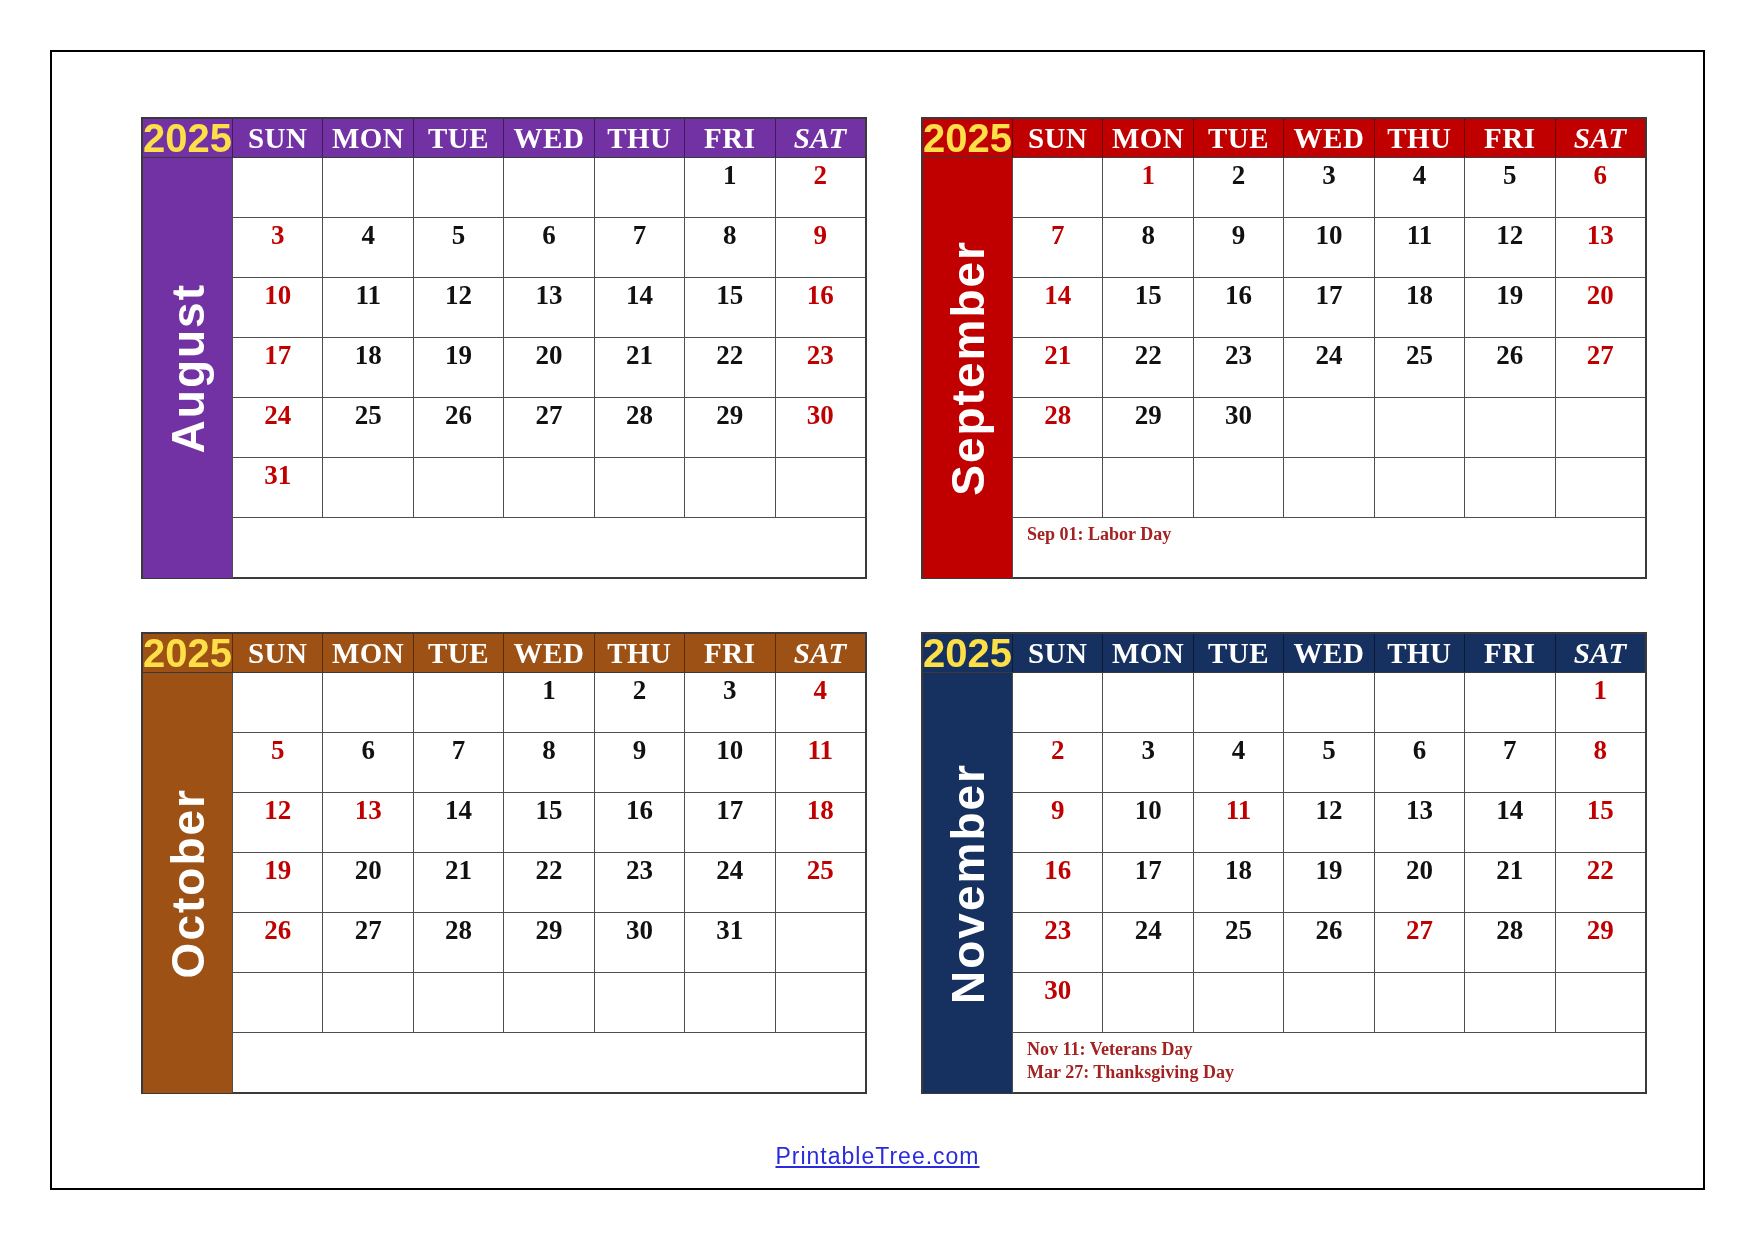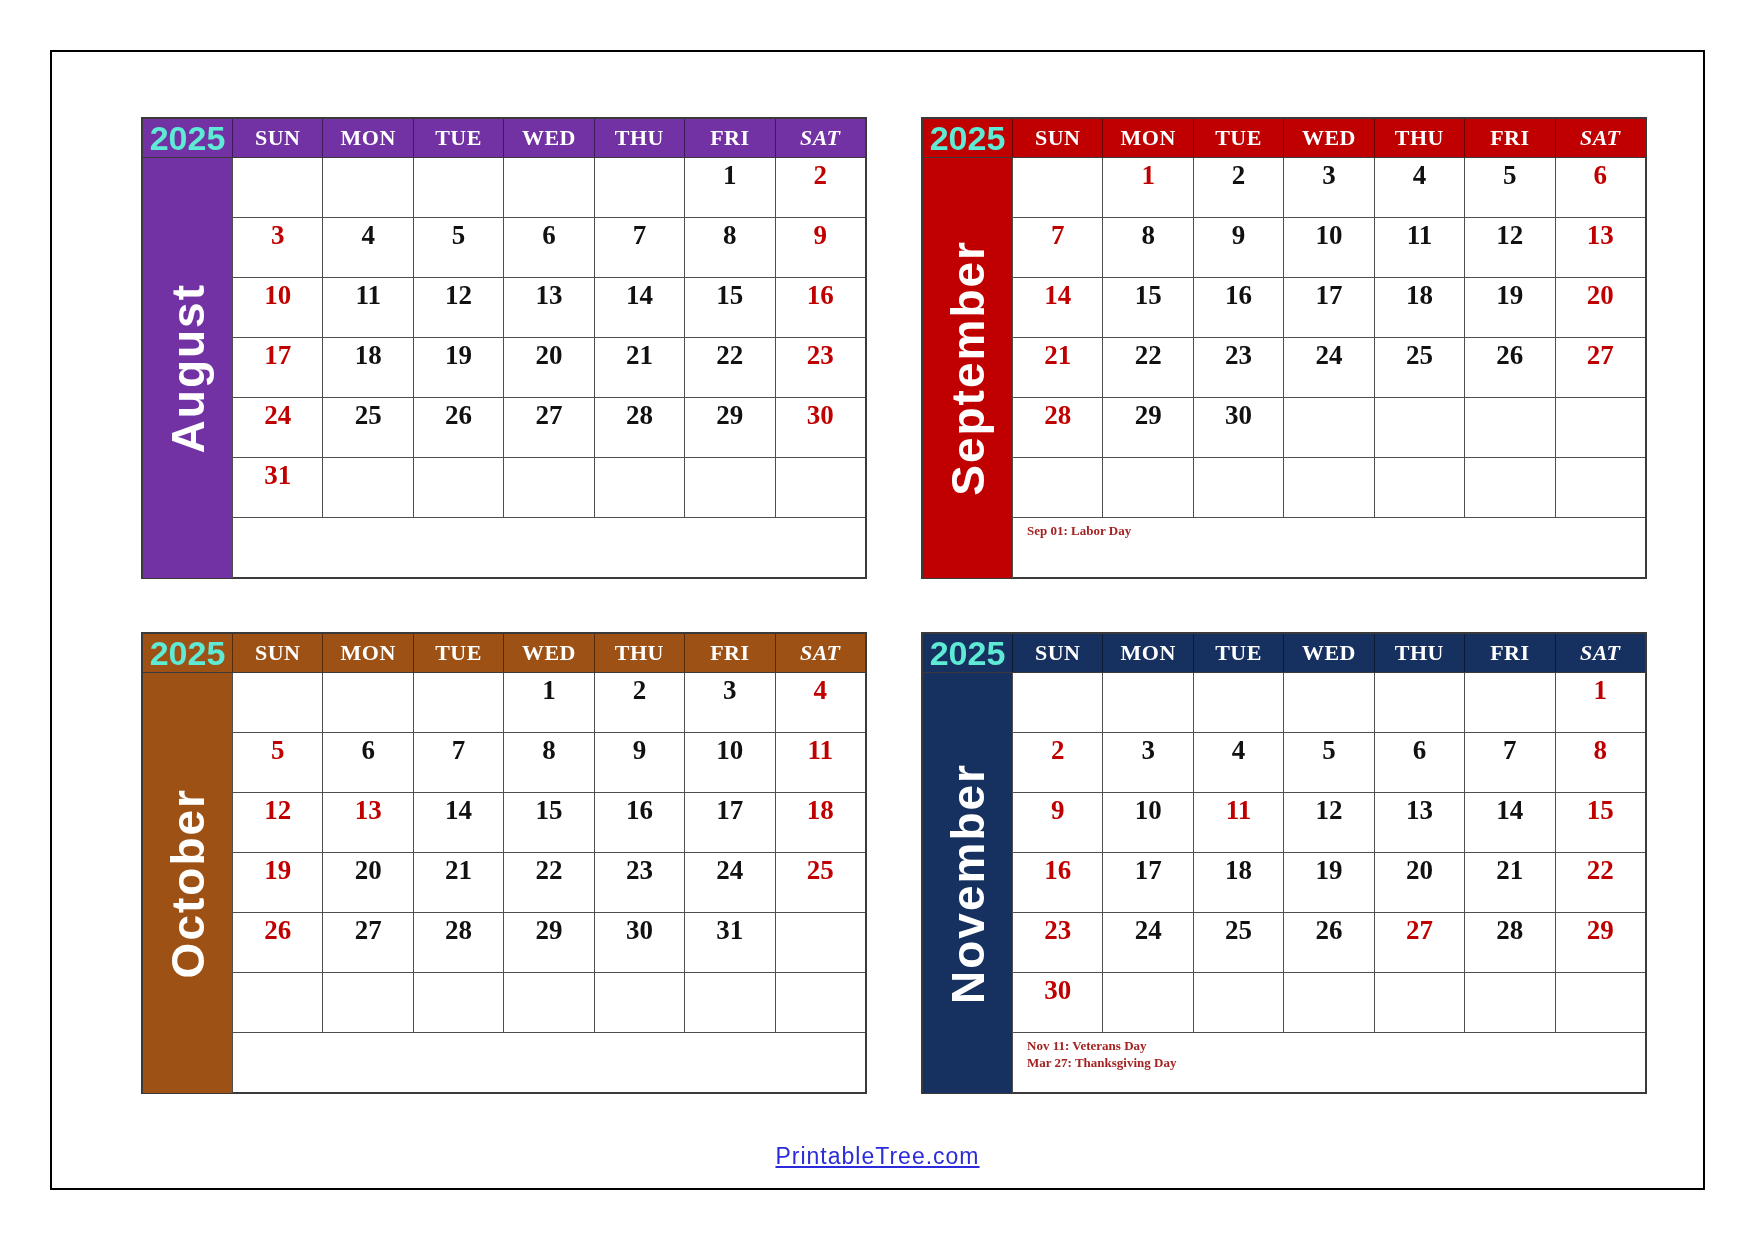--- a/index.html
+++ b/index.html
@@ -37,36 +37,36 @@
   .cal-november  { left: 921px; top: 632px; }
 
   .cal-header {
     display: flex;
     height: 38px;
     border-bottom: 1px solid #3a3a3a;
   }
   .year-box {
     width: 90px;
     flex: none;
-    color: #5eead4;
+    color: #fde047;
     font-weight: bold;
-    font-size: 34px;
+    font-size: 40px;
     display: flex;
     align-items: center;
     justify-content: center;
     border-right: 1px solid rgba(0,0,0,0.45);
     box-sizing: border-box;
     font-family: "Liberation Sans", sans-serif;
   }
   .day-head {
     flex: 1;
     color: #ffffff;
     font-family: "Liberation Serif", serif;
     font-weight: bold;
-    font-size: 22px;
+    font-size: 29px;
     letter-spacing: 0.5px;
     display: flex;
     align-items: center;
     justify-content: center;
     border-right: 1px solid rgba(0,0,0,0.45);
     box-sizing: border-box;
   }
   .day-head:last-child { border-right: none; font-style: italic; }
 
   .cal-main {
@@ -118,21 +118,21 @@
   .day-cell:last-child { border-right: none; }
   .day-cell.red { color: #C00000; }
 
   .note-row {
     height: 60px;
     flex: none;
     box-sizing: border-box;
     padding: 5px 0 0 14px;
     font-family: "Liberation Serif", serif;
     font-weight: bold;
-    font-size: 13px;
+    font-size: 18px;
     line-height: 1.3;
     color: #A32222;
     text-align: left;
   }
   .note-line { white-space: nowrap; }
 
   .footer {
     position: absolute;
     left: 0;
     right: 0;

